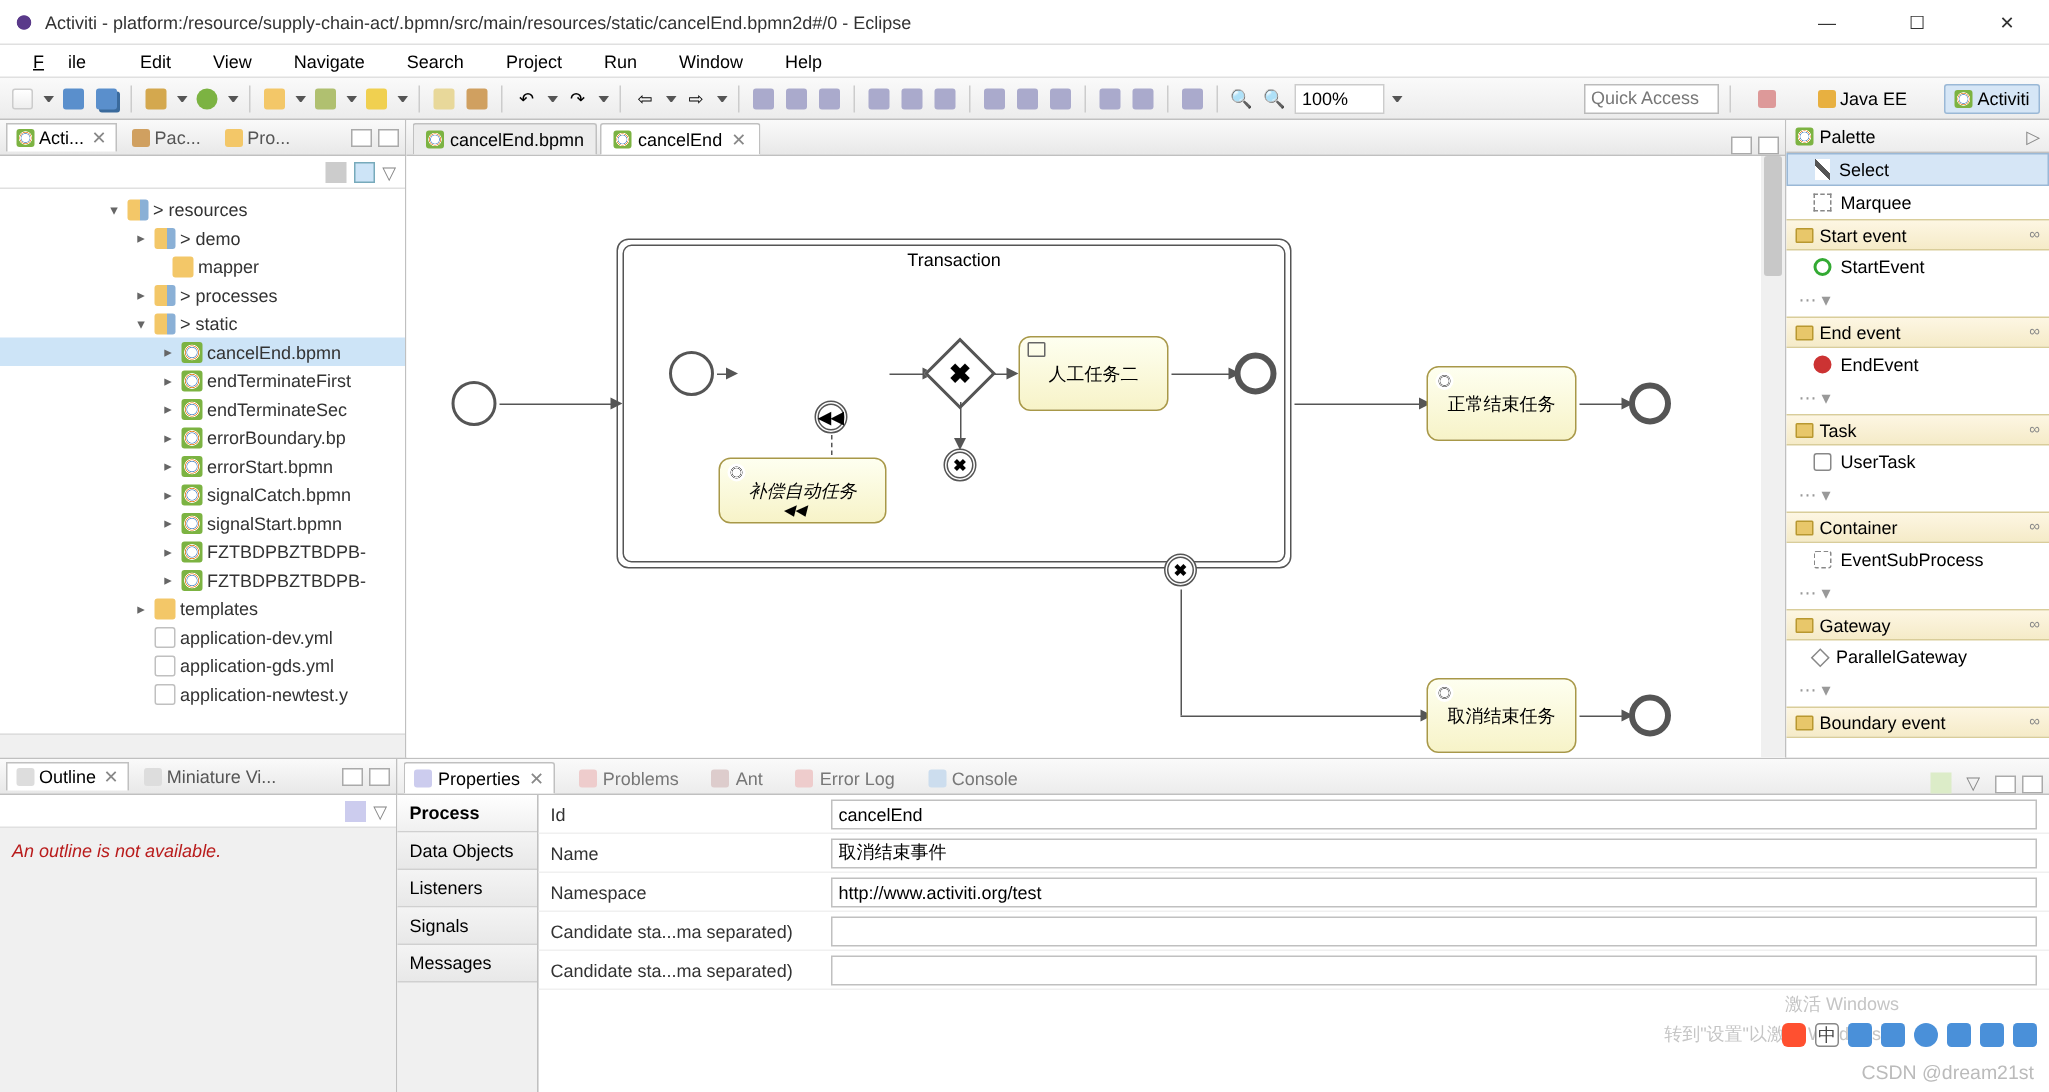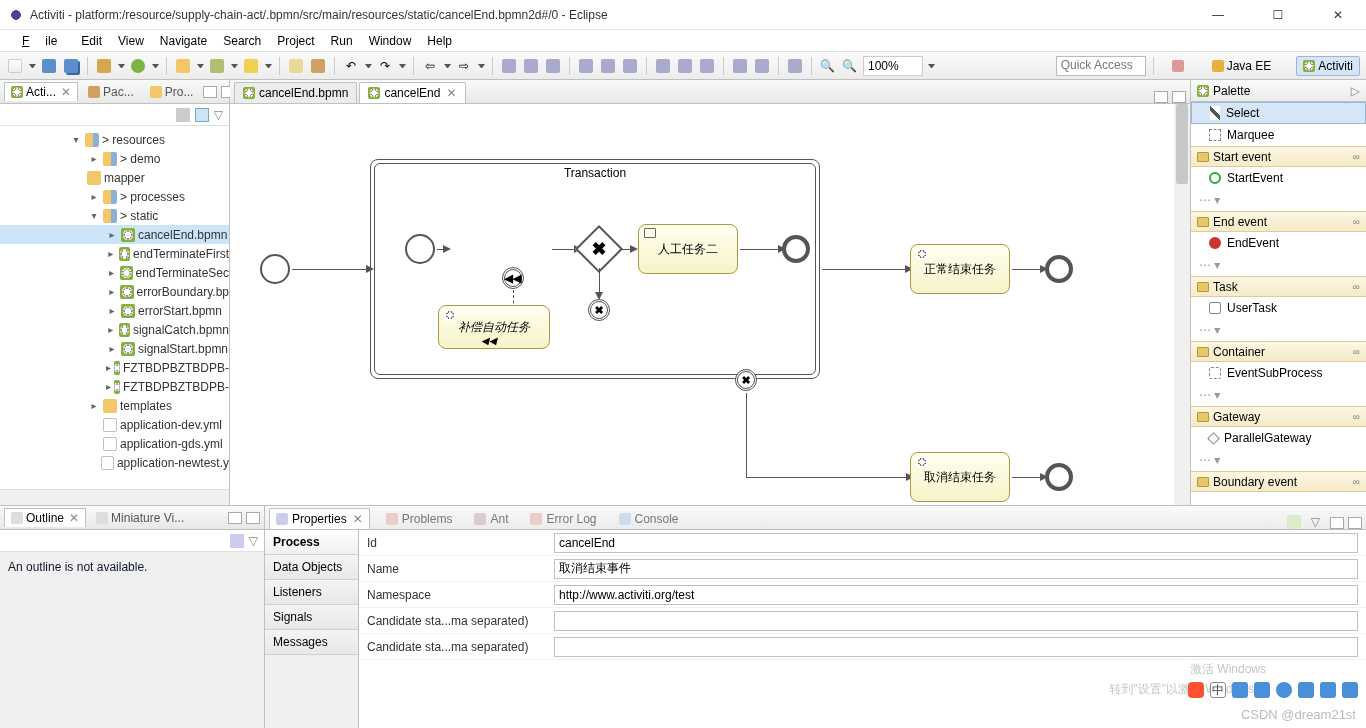--- a/index.html
+++ b/index.html
@@ -6,21 +6,21 @@
 body { width: 1366px; height: 728px; background: #f0f0f0; overflow: hidden; position: relative; }
 
 
 .titlebar { height: 30px; background: #fff; display: flex; align-items: center; padding: 0 8px; border-bottom: 1px solid #e0e0e0; }
 .titlebar .app-icon { width: 16px; height: 16px; background: radial-gradient(circle, #5a3a8a 40%, transparent 45%); border-radius: 50%; margin-right: 6px; }
 .titlebar .title-text { flex: 1; color: #333; }
 .titlebar .win-btns { display: flex; gap: 20px; }
 .titlebar .win-btn { width: 40px; height: 24px; display:flex; align-items:center; justify-content:center; color:#333; }
 
 
-.menubar { height: 22px; background: #fff; display: flex; align-items: center; padding: 0 6px; gap: 0; border-bottom: 1px solid #e0e0e0; }
+.menubar { height: 22px; background: #fff; display: flex; align-items: center; padding: 0 6px; gap: 12px; border-bottom: 1px solid #e0e0e0; }
 .menubar span { padding: 2px 8px; }
 .menubar .u { text-decoration: underline; }
 
 
 .toolbar { height: 28px; background: linear-gradient(#fafafa,#ececec); display: flex; align-items: center; padding: 0 6px; gap: 4px; border-bottom: 1px solid #c0c0c0; }
 .tool-sep { width: 1px; height: 18px; background: #ccc; margin: 0 3px; }
 .tool-btn { width: 18px; height: 18px; border-radius: 2px; display:inline-flex; align-items:center; justify-content:center;}
 .tool-icon { width: 14px; height: 14px; border-radius: 2px; }
 .tool-new { background: linear-gradient(#fff,#eee); border:1px solid #ccc;}
 .tool-save { background: #5a8fcc;}
@@ -31,21 +31,21 @@
 .chev { width:7px; height:4px; border-left:3px solid transparent; border-right:3px solid transparent; border-top:4px solid #555; display:inline-block; margin-left:1px; }
 .zoom-input { width: 60px; height: 20px; border: 1px solid #ccc; background: #fff; padding: 0 4px; }
 .quick-access { width: 90px; height: 20px; border: 1px solid #bbb; background: #fff; color:#777; padding:1px 4px;}
 .persp { display:flex; align-items:center; gap:18px; margin-left:8px; }
 .persp-btn { padding: 2px 6px; display:flex; align-items:center; gap:3px; border:1px solid transparent; border-radius:2px;}
 .persp-btn.active { border:1px solid #9ab8d6; background:#d6e6f6;}
 .p-icon { width:12px; height:12px; border-radius:2px;}
 
 
 .main { display: flex; height: 425px; }
-.left-col { width: 230px; display:flex; flex-direction:column; border-right:1px solid #c0c0c0;}
+.left-col { width: 271px; display:flex; flex-direction:column; border-right:1px solid #c0c0c0;}
 .pane-header { height: 24px; background: linear-gradient(#fafafa,#e8e8e8); display: flex; align-items: center; padding: 0 4px; border-bottom: 1px solid #c0c0c0; gap:4px;}
 .pane-tab { padding: 2px 6px; display:flex; align-items:center; gap:3px; color:#555; }
 .pane-tab.active { background:#fff; border-top:1px solid #c0c0c0; border-left:1px solid #c0c0c0; border-right:1px solid #c0c0c0; color:#000;}
 .pane-closex { margin-left:2px; color:#888;}
 .pane-toolbar { height: 22px; background:#fff; display:flex; justify-content:flex-end; align-items:center; padding:0 6px; gap:5px; border-bottom:1px solid #e0e0e0;}
 .mini-icon { width:14px; height:14px; }
 .tree { flex:1; background:#fff; overflow:auto; padding:4px 0;}
 .tree-row { display:flex; align-items:center; height:19px; padding-left:8px; white-space:nowrap;}
 .tree-row.selected { background:#cde4f7; }
 .tree-exp { width:12px; text-align:center; color:#666; font-size:10px;}
@@ -97,21 +97,21 @@
 .pi-marquee { border:1px dashed #888;}
 .pi-start { border:2px solid #3a3; border-radius:50%;}
 .pi-end { border:2px solid #c33; border-radius:50%; background:#c33;}
 .pi-task { border:1px solid #888; border-radius:2px;}
 .pi-event { border:1px dashed #888; border-radius:2px;}
 .pi-gateway { border:1px solid #888; transform:rotate(45deg); width:9px; height:9px;}
 
 
 .bottom { display:flex; height:223px; border-top:1px solid #c0c0c0;}
 .bottom-left { width:265px; border-right:1px solid #c0c0c0; display:flex; flex-direction:column;}
-.outline-body { flex:1; padding:8px; color:#0f172a;}
+.outline-body { flex:1; padding:8px; color:#b91c1c;font-style:italic;}
 .bottom-right { flex:1; display:flex; flex-direction:column;}
 .btabs-row { height:24px; background:linear-gradient(#fafafa,#ececec); display:flex; align-items:flex-end; padding:0 4px; gap:10px; border-bottom:1px solid #c0c0c0;}
 .btab { padding:3px 6px; display:flex; align-items:center; gap:4px; color:#777;}
 .btab.active { background:#fff; border:1px solid #c0c0c0; border-bottom:none; color:#000; border-radius:2px 2px 0 0;}
 .btab-ic { width:12px; height:12px; border-radius:2px;}
 .props-body { flex:1; display:flex; background:#fff;}
 .props-cats { width:94px; background:#f0f0f0; border-right:1px solid #c0c0c0;}
 .props-cat { padding:5px 8px; border-bottom:1px solid #d0d0d0; background:linear-gradient(#f4f4f4,#e8e8e8);}
 .props-cat.active { background:linear-gradient(#fff,#f0f0f0); font-weight:bold;}
 .props-grid { flex:1; }
@@ -300,21 +300,21 @@
         <div class="tree-row" style="padding-left: 70px;">
           <span class="tree-exp">▾</span>
           <span class="tree-icon icon-folder-src"></span>
           <span class="tree-label">&gt; resources</span>
         </div>
         <div class="tree-row" style="padding-left: 88px;">
           <span class="tree-exp">▸</span>
           <span class="tree-icon icon-folder-src"></span>
           <span class="tree-label">&gt; demo</span>
         </div>
-        <div class="tree-row" style="padding-left: 72px;">
+        <div class="tree-row" style="padding-left: 100px;">
           <span class="tree-exp"></span>
           <span class="tree-icon icon-folder"></span>
           <span class="tree-label">mapper</span>
         </div>
         <div class="tree-row" style="padding-left: 88px;">
           <span class="tree-exp">▸</span>
           <span class="tree-icon icon-folder-src"></span>
           <span class="tree-label">&gt; processes</span>
         </div>
         <div class="tree-row" style="padding-left: 88px;">

